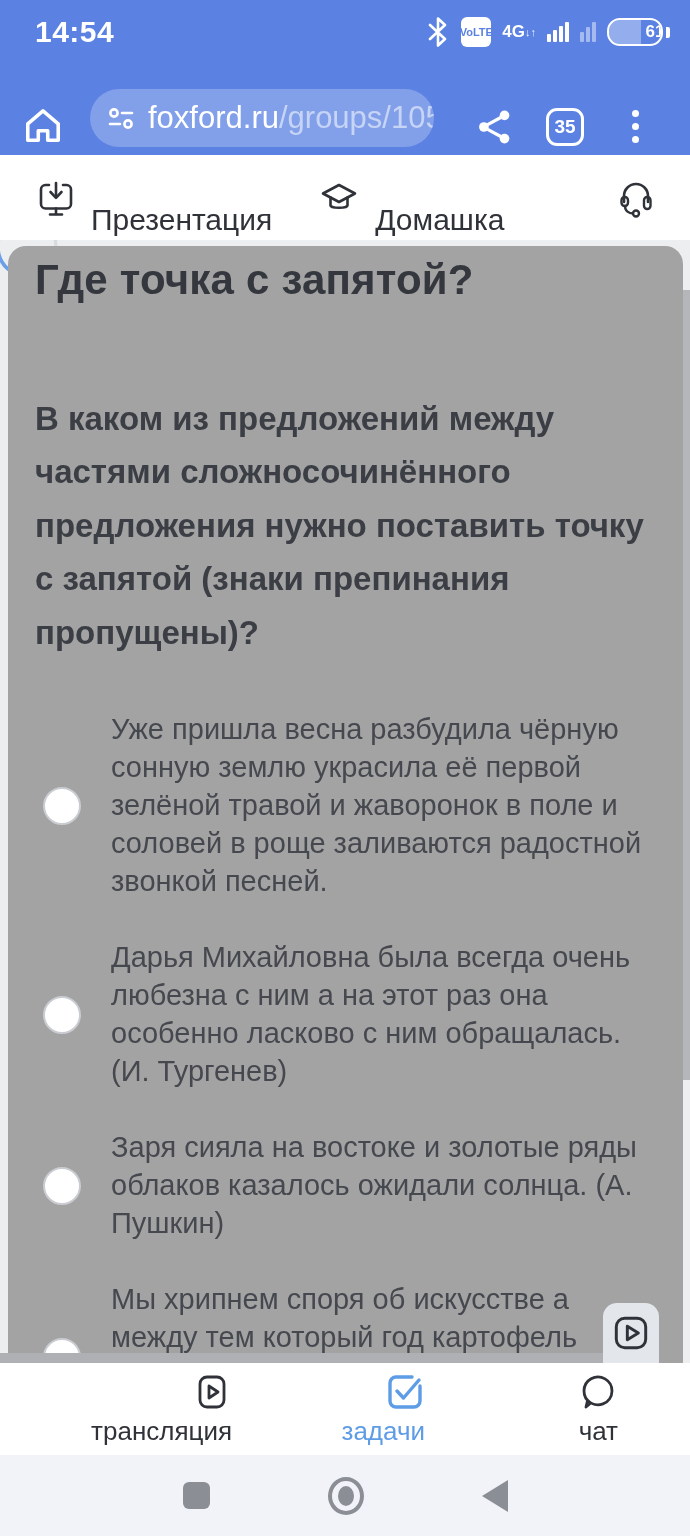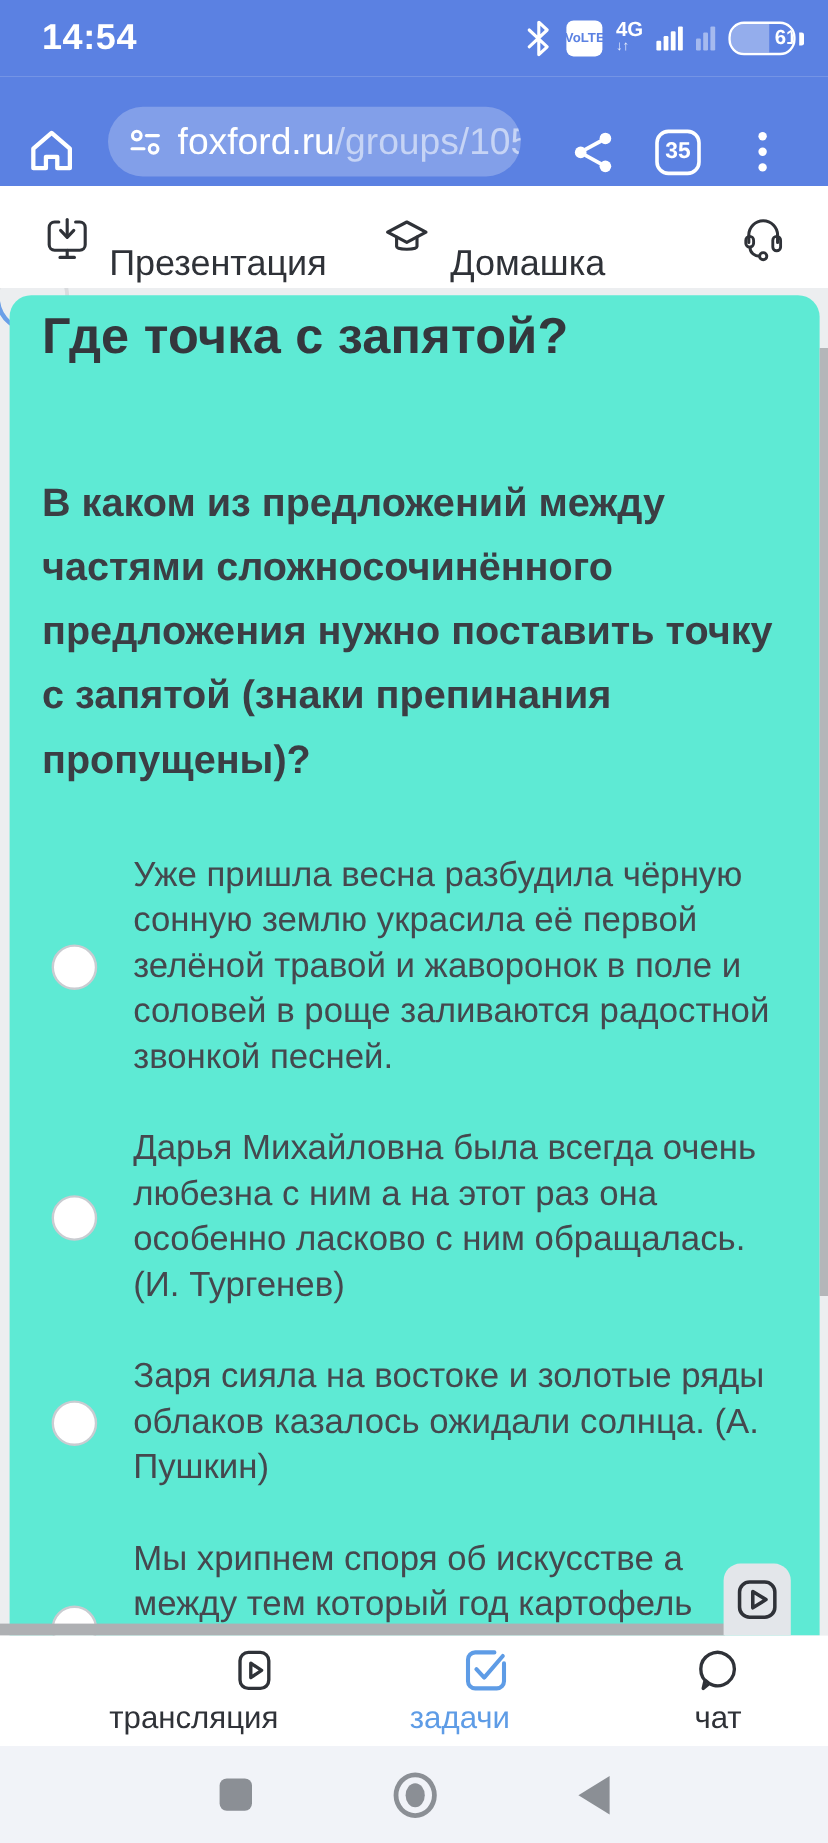--- a/index.html
+++ b/index.html
@@ -15,21 +15,21 @@
   .phone{position:relative;width:690px;height:1536px;overflow:hidden;background:#fff;}
 
   
   .status-bar{height:64px;background:var(--header-blue);display:flex;align-items:center;
     justify-content:space-between;padding:0 20px 0 35px;color:#fff;}
   .status-time{font-size:30px;font-weight:700;letter-spacing:.5px;}
   .status-right{display:flex;align-items:center;gap:11px;}
   .volte-badge{width:30px;height:30px;background:#fff;border-radius:6px;color:var(--header-blue);
     font-size:11px;font-weight:700;display:flex;align-items:center;
     justify-content:center;line-height:11px;}
-  .net-4g{display:flex;flex-direction:column;line-height:14px;}
+  .net-4g{display:flex;flex-direction:row;line-height:14px;}
   .net-4g .g{font-size:17px;font-weight:700;}
   .net-4g .arrows{font-size:11px;opacity:.9;}
   .sig{display:flex;align-items:flex-end;gap:2px;}
   .sig i{display:block;width:4px;background:#fff;border-radius:1px;}
   .sig.dim i{opacity:.45;}
   .battery{position:relative;width:56px;height:28px;border:2.5px solid #fff;border-radius:13px;
     display:flex;align-items:center;justify-content:center;overflow:hidden;}
   .battery .fill{position:absolute;left:0;top:0;bottom:0;width:61%;background:rgba(255,255,255,.35);}
   .battery .lvl{position:relative;font-size:17px;font-weight:700;padding-left:40px;}
   .battery-nub{width:4px;height:11px;background:#fff;border-radius:0 2px 2px 0;margin-left:-8px;}
@@ -53,21 +53,21 @@
   .site-toolbar{height:85px;background:#fff;display:flex;align-items:center;padding:0 32px 0 36px;
     color:#2f3238;}
   .tool-item{display:flex;align-items:center;gap:15px;}
   .tool-item + .tool-item{margin-left:46px;}
   .tool-label{font-size:30px;color:#2f3238;margin-top:45px;}
   .headset-btn{margin-left:auto;display:flex;align-items:center;}
 
   
   .content{position:relative;height:1123px;background:var(--bg-gutter);overflow:hidden;}
   .spinner{position:absolute;left:-4px;top:-24px;z-index:1;}
-  .card{position:absolute;left:8px;right:7px;top:6px;bottom:0;background:#5eead4;
+  .card{position:absolute;left:8px;right:7px;top:6px;bottom:0;background:#a3a3a3;
     border-radius:18px 18px 0 0;z-index:2;padding:10px 30px 0 27px;}
   .page-title{font-size:42px;font-weight:700;color:var(--text-dark);letter-spacing:.2px;}
   .question{margin-top:88px;font-size:33px;font-weight:700;color:#3b3e44;line-height:1.62;
     max-width:620px;}
   .options{margin-top:52px;display:flex;flex-direction:column;gap:38px;}
   .option-row{display:flex;align-items:center;gap:30px;}
   .radio{flex:none;width:38px;height:38px;border:2.5px solid #c9ccd1;border-radius:50%;
     background:#fff;margin-left:8px;}
   .option-text{font-size:29px;color:var(--text-body);line-height:1.31;max-width:548px;}
   .scroll-thumb{position:absolute;right:0;top:50px;width:7px;height:790px;background:#b4b6b9;

